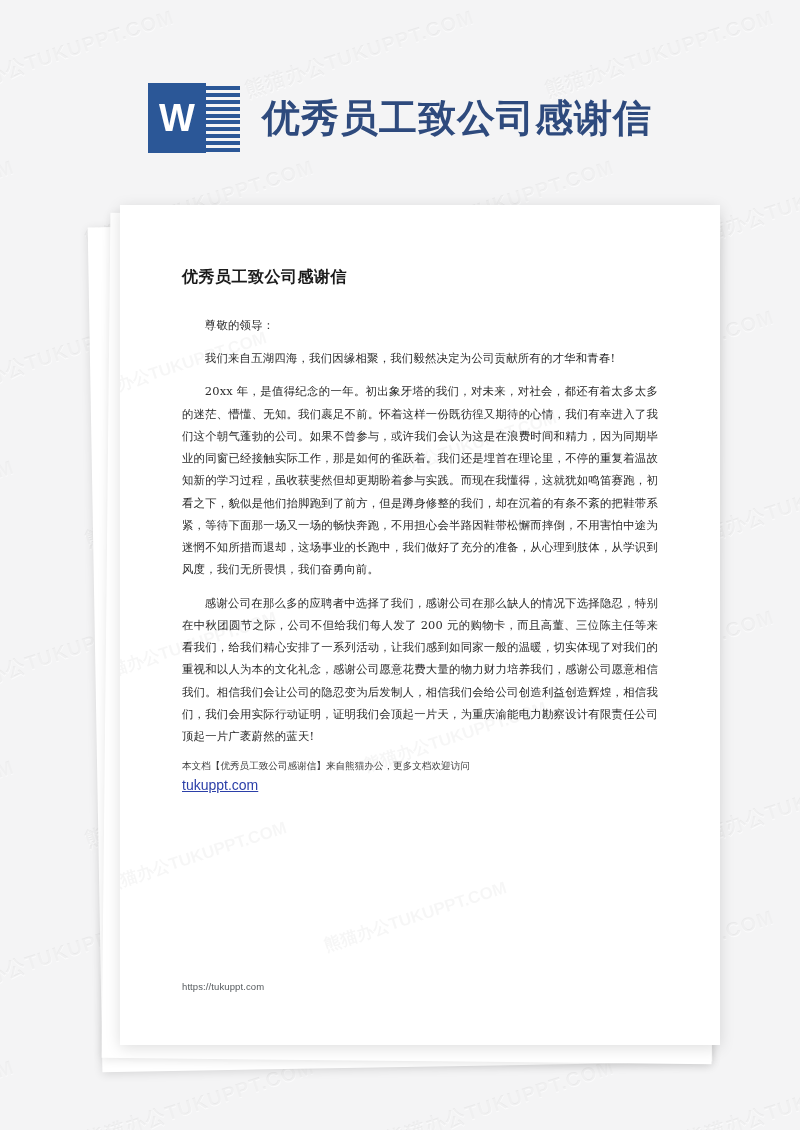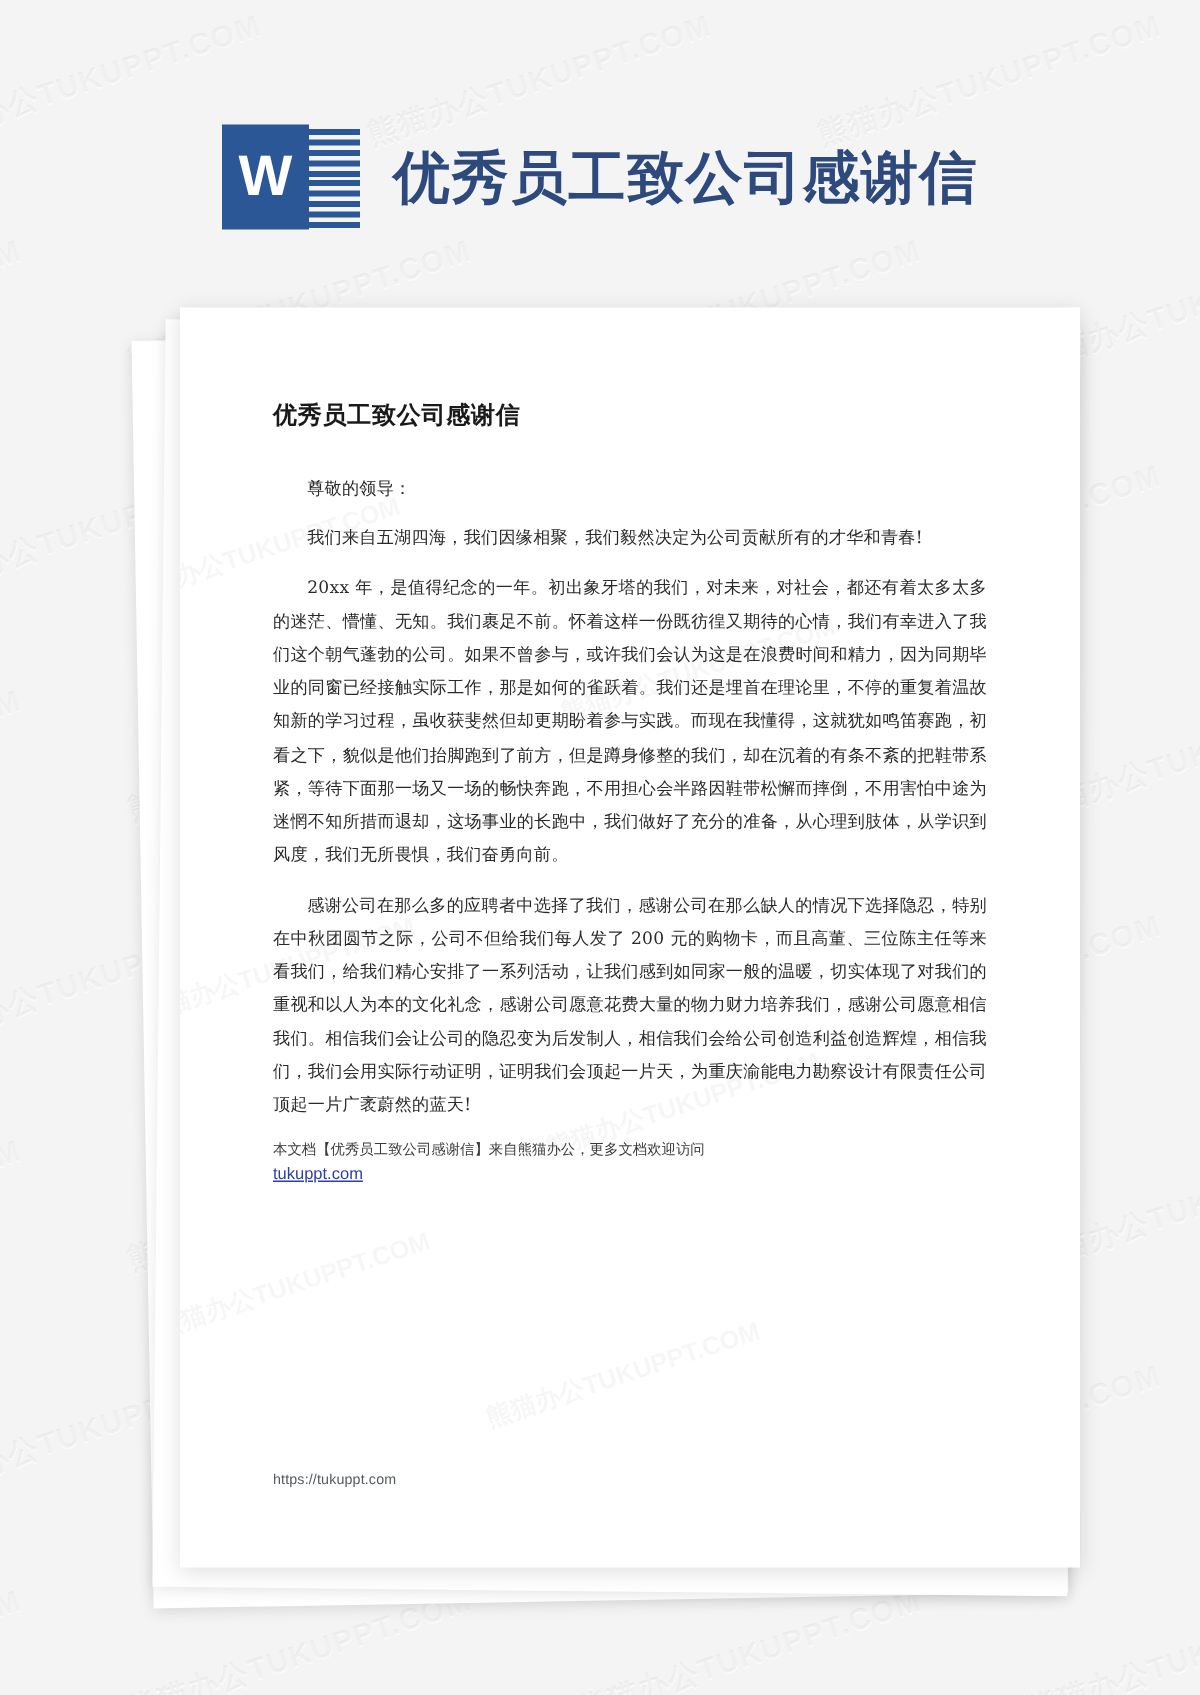--- a/index.html
+++ b/index.html
@@ -169,21 +169,21 @@
     font-size: 9.6px;
     line-height: 1.75;
     color: #3a3a3a;
     margin-top: 12px;
     text-indent: 0;
   }
   #doc-footnote-link {
     display: block;
     color: #2b3fa8;
     font-family: "Liberation Sans", sans-serif;
-    font-size: 11px;
+    font-size: 14px;
     margin-top: 1px;
   }
 
   #doc-url {
     position: absolute;
     left: 62px;
     top: 776px;
     font-family: "Liberation Sans", sans-serif;
     font-size: 9.5px;
     color: #555a5e;

